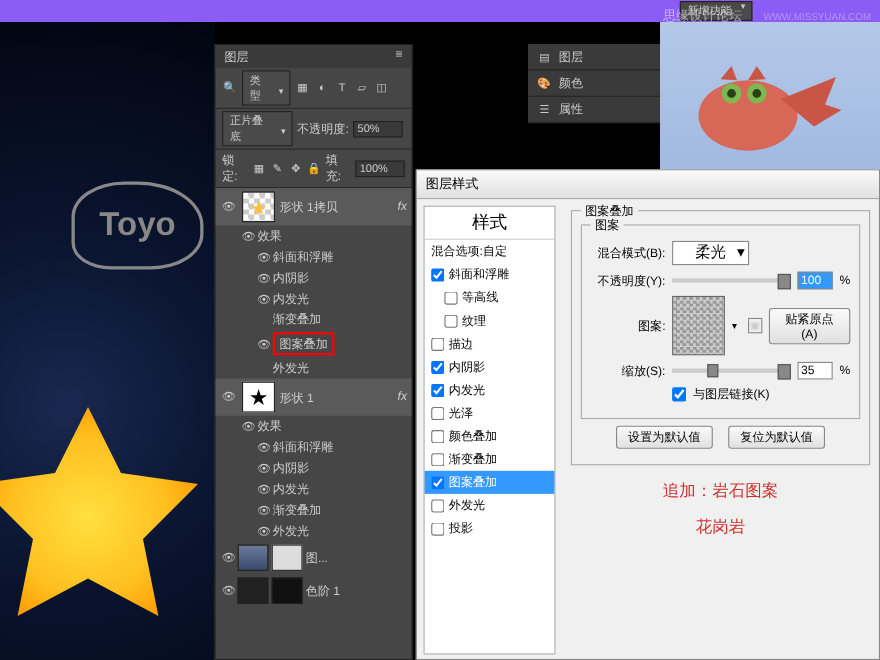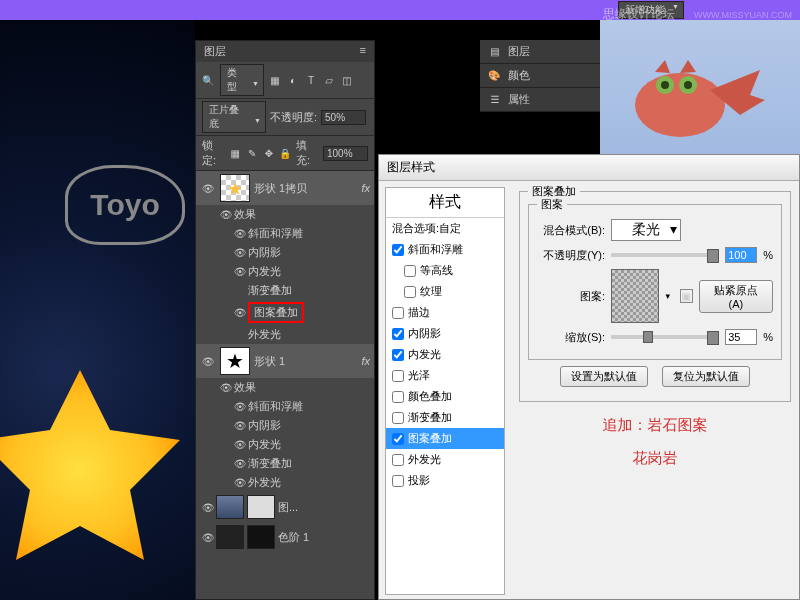--- a/index.html
+++ b/index.html
@@ -291,20 +291,24 @@
             <button class="btn">贴紧原点(A)</button>
           </div>
           <div class="opt-row">
             <label>缩放(S):</label>
             <div class="slider" style="max-width:110px">
                 <span style="position:absolute;left:30%;top:-4px;width:10px;height:12px;background:#888;border:1px solid #555"></span>
               </div>
             <input class="num-input" value="35" style="">
             <span>%</span>
           </div>
+          <div class="opt-row" style="padding-left:74px">
+            <input type="checkbox" checked="" style="">
+            <span>与图层链接(K)</span>
+          </div>
         </div>
         <div class="opt-row" style="justify-content:center;gap:14px;margin-top:3px">
           <button class="btn">设置为默认值</button>
           <button class="btn">复位为默认值</button>
         </div>
       </div>
       <div class="red-text">追加：岩石图案</div>
       <div class="red-text">花岗岩</div>
     </div>
   </div>

